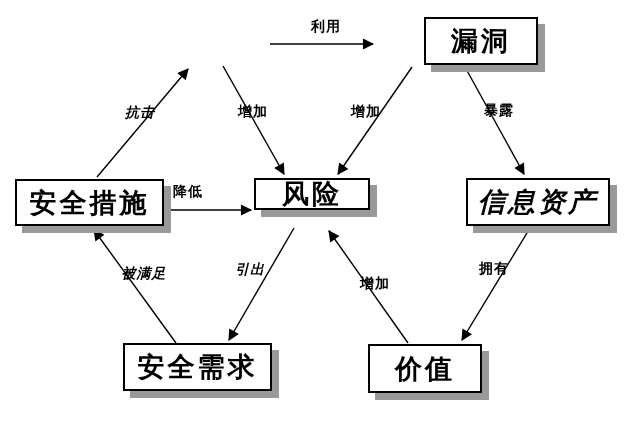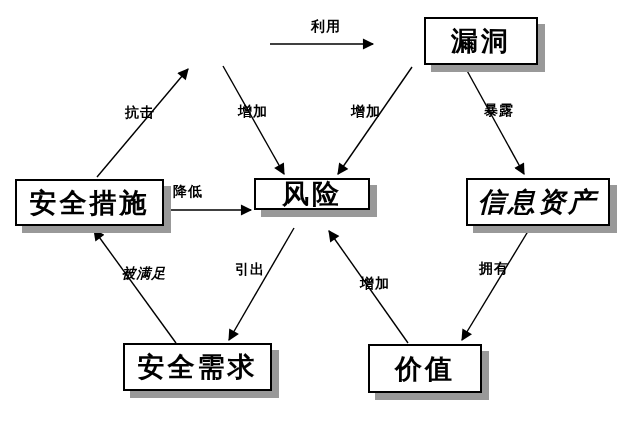--- a/index.html
+++ b/index.html
@@ -83,23 +83,23 @@
     <span>信息资产</span>
   </div>
   <div class="node" style="left:123px; top:343px; width:149px; height:48px;">
     <span>安全需求</span>
   </div>
   <div class="node" style="left:368px; top:344px; width:114px; height:49px;">
     <span>价值</span>
   </div>
 
   <div class="edge-label" style="left:326px; top:27px;">利用</div>
-  <div class="edge-label" style="left:140px; top:113px;">抗击</div>
+  <div class="edge-label" style="left:140px; top:113px;font-style:italic;">抗击</div>
   <div class="edge-label" style="left:253px; top:112px;">增加</div>
   <div class="edge-label" style="left:366px; top:112px;">增加</div>
   <div class="edge-label" style="left:499px; top:111px;">暴露</div>
   <div class="edge-label" style="left:188px; top:192px;">降低</div>
   <div class="edge-label" style="left:144px; top:274px;font-style:italic;">被满足</div>
-  <div class="edge-label" style="left:250px; top:270px;">引出</div>
+  <div class="edge-label" style="left:250px; top:270px;font-style:italic;">引出</div>
   <div class="edge-label" style="left:375px; top:284px;">增加</div>
   <div class="edge-label" style="left:494px; top:269px;font-family:Liberation Mono, monospace;">拥有</div>
 
 </div>
 
 </body></html>

